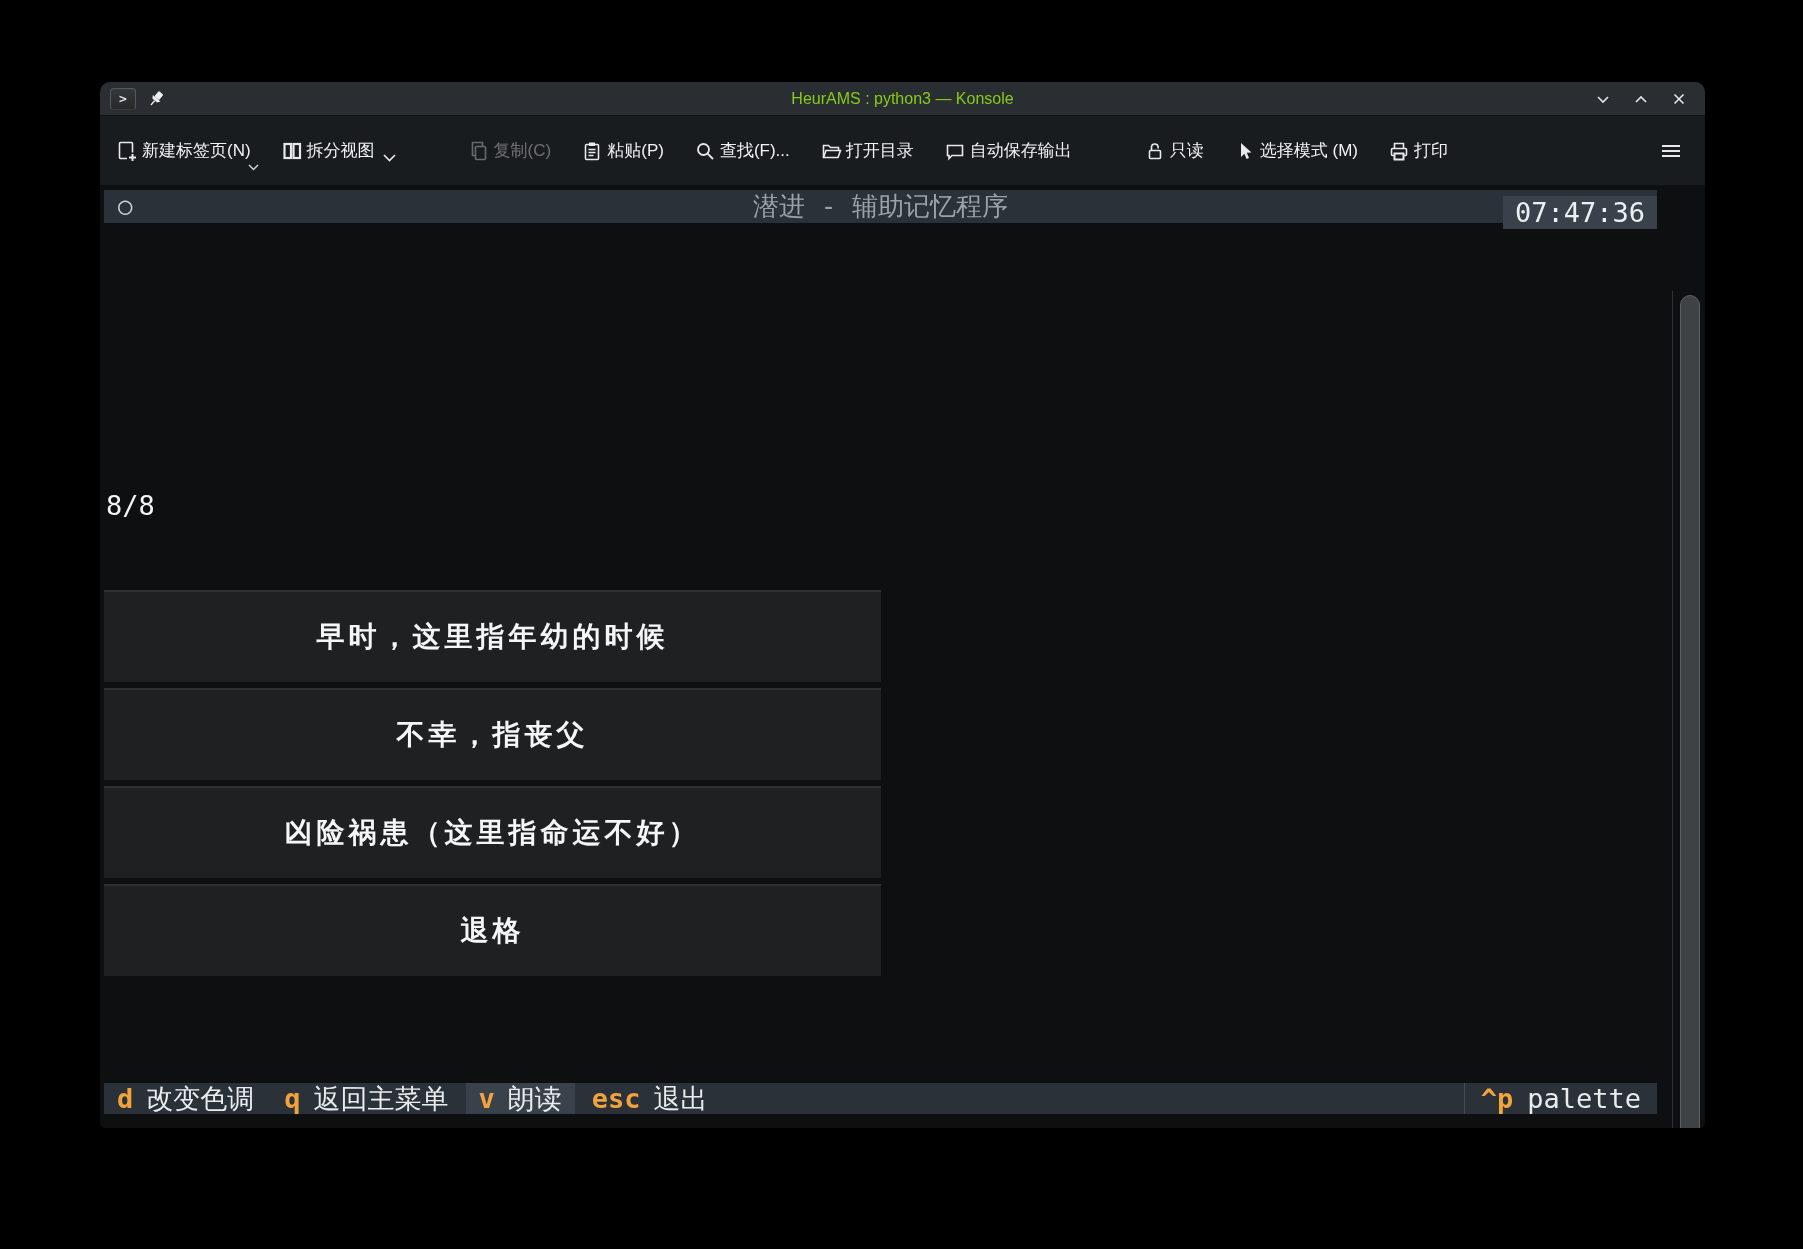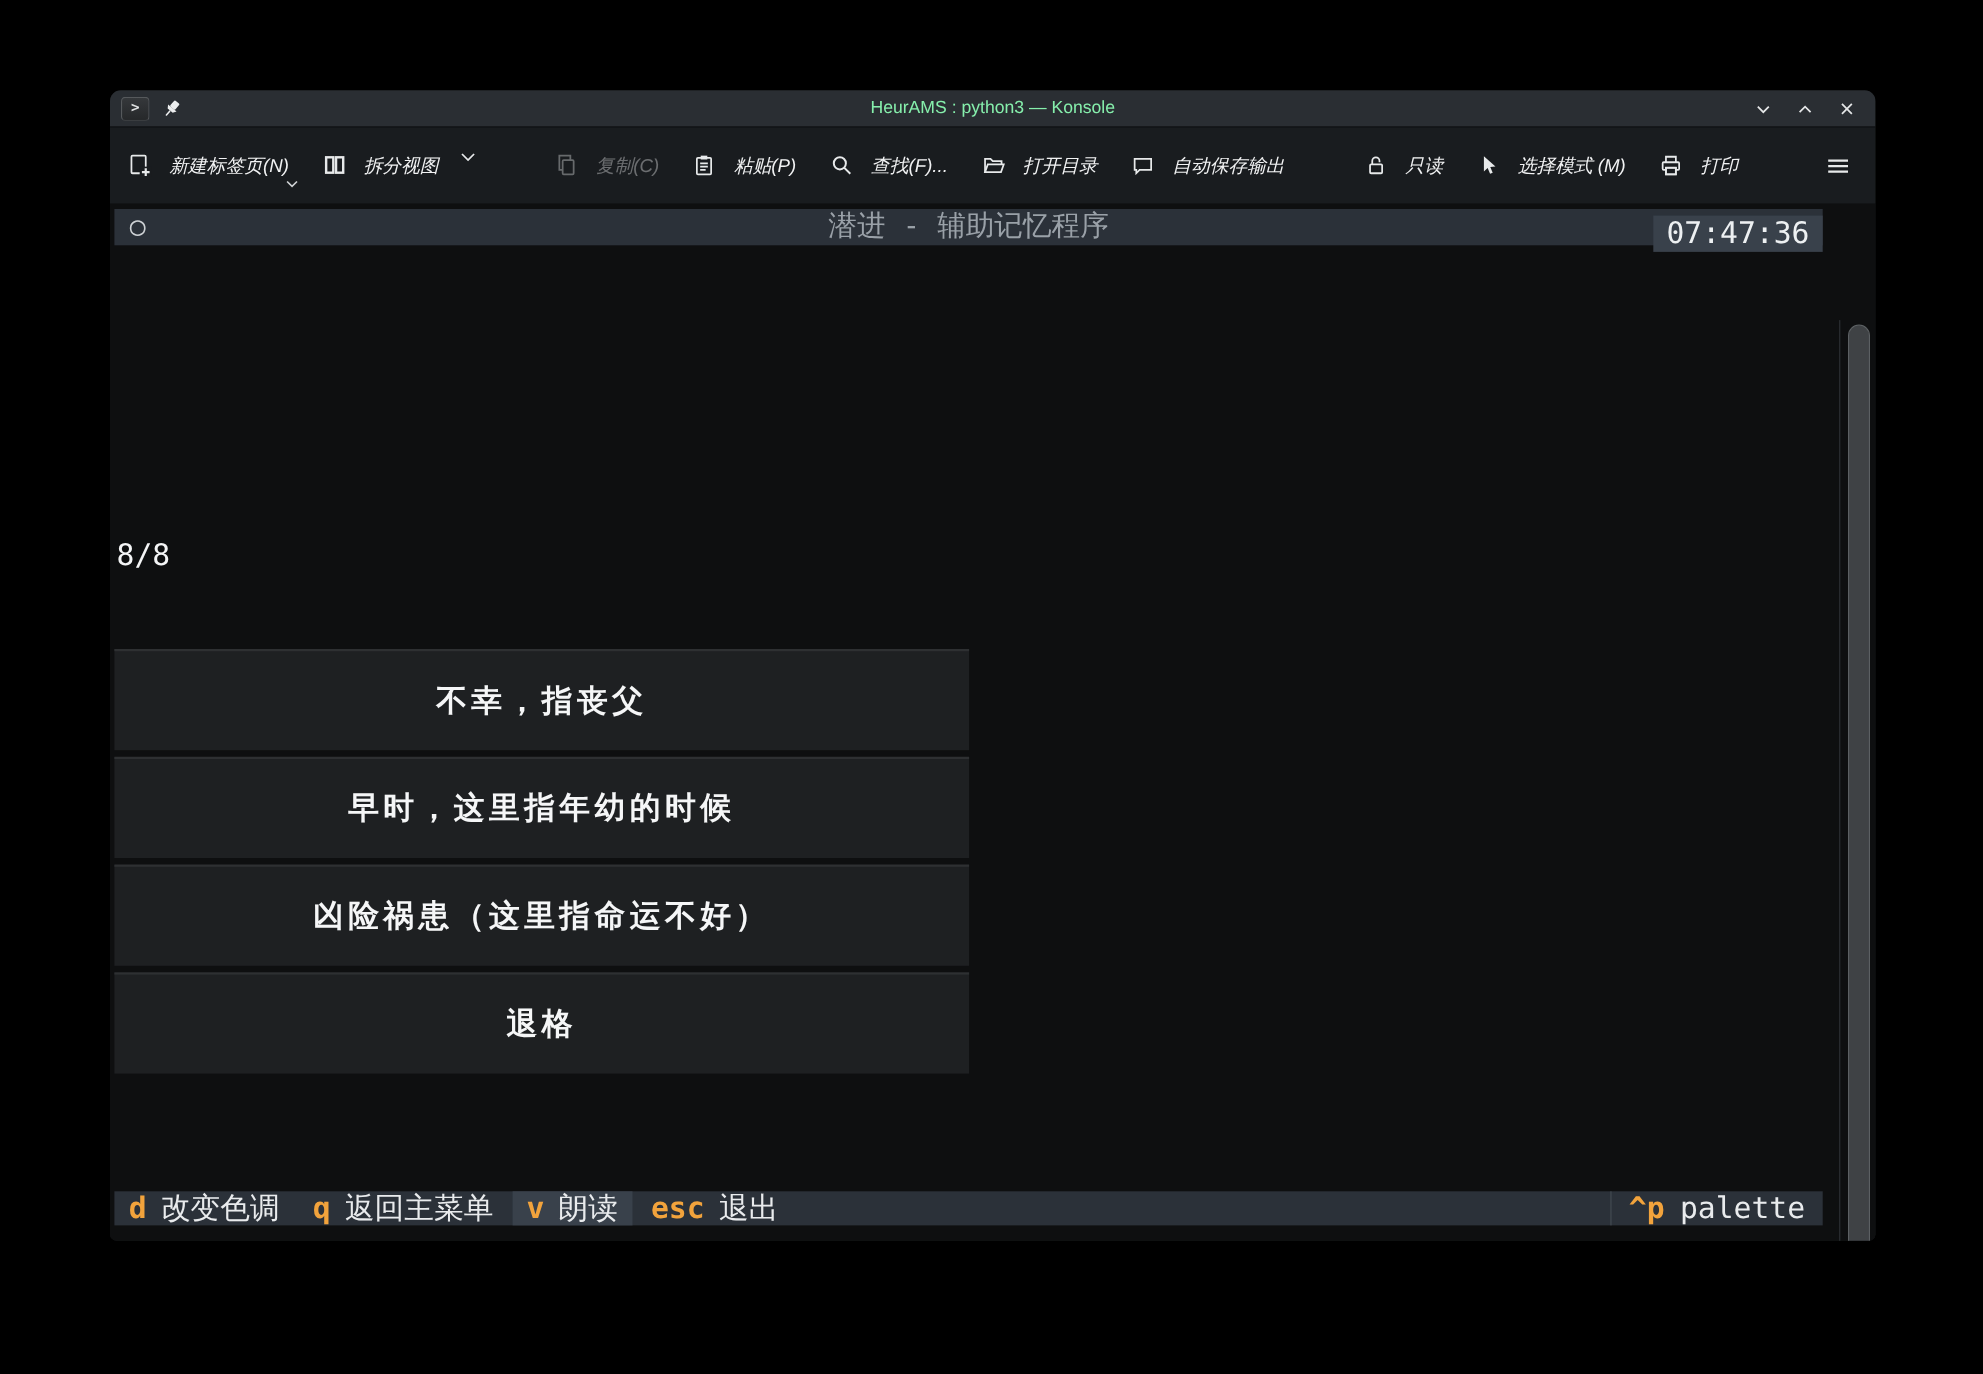--- a/index.html
+++ b/index.html
@@ -20,31 +20,31 @@
   
   .titlebar{position:absolute;left:0;top:0;right:0;height:33px;background:#2a2e33;
             display:flex;align-items:center;}
   .tab-chip{width:26px;height:22px;margin-left:10px;border-radius:4px;
             background:linear-gradient(180deg,#35383b,#26282a);
             border:1px solid #56595c;border-bottom-color:#3a3d40;
             color:#dfe1e2;font:bold 13px/20px "DejaVu Sans Mono",monospace;
             text-align:center;}
   .pin{margin-left:10px;display:flex;align-items:center;}
   .win-title{position:absolute;left:0;right:0;text-align:center;
-             color:#86efac;font-size:16px;pointer-events:none;}
+             color:#84cc16;font-size:16px;pointer-events:none;}
   .win-controls{margin-left:auto;display:flex;align-items:center;gap:22px;
                 padding-right:18px;z-index:2;}
   .win-controls svg{display:block;}
 
   
   .toolbar{position:absolute;left:0;top:33px;right:0;height:70px;background:#191c1f;
            border-top:1px solid #101214;display:flex;align-items:center;
            padding:0 16px;gap:30px;color:#f1f2f3;font-size:17px;}
-  .tbtn{display:flex;align-items:flex-start;gap:16px;position:relative;cursor:default;
-        white-space:nowrap;font-style:italic;}
+  .tbtn{display:flex;align-items:flex-end;gap:4px;position:relative;cursor:default;
+        white-space:nowrap;}
   .tbtn svg.ic{display:block;flex:none;}
   .tbtn.disabled{opacity:.38;}
   .tbtn.extra-gap{margin-left:42px;}
   .sub-chev{position:absolute;right:-8px;bottom:-9px;}
   .chev-inline{margin-left:4px;}
   .hamburger{margin-left:auto;margin-right:6px;}
 
   
   .terminal{position:absolute;left:0;top:103px;right:0;bottom:0;background:#0e0f10;
             font-family:"DejaVu Sans Mono",monospace;}
@@ -228,24 +228,24 @@
       <div class="term-lines">
         <div>8/8</div>
         <div>臣密言：臣以险衅，夙遭闵凶.</div>
         <div>选择正确词义：:</div>
         <div>  1. 闵</div>
         <div>当前输入：[]</div>
       </div>
 
       <div class="options">
         <div class="opt">
+          <span>早时，这里指年幼的时候</span>
+        </div>
+        <div class="opt">
           <span>不幸，指丧父</span>
-        </div>
-        <div class="opt">
-          <span>早时，这里指年幼的时候</span>
         </div>
         <div class="opt">
           <span>凶险祸患（这里指命运不好）</span>
         </div>
         <div class="opt">
           <span>退格</span>
         </div>
       </div>
 
       <div class="statusbar">

